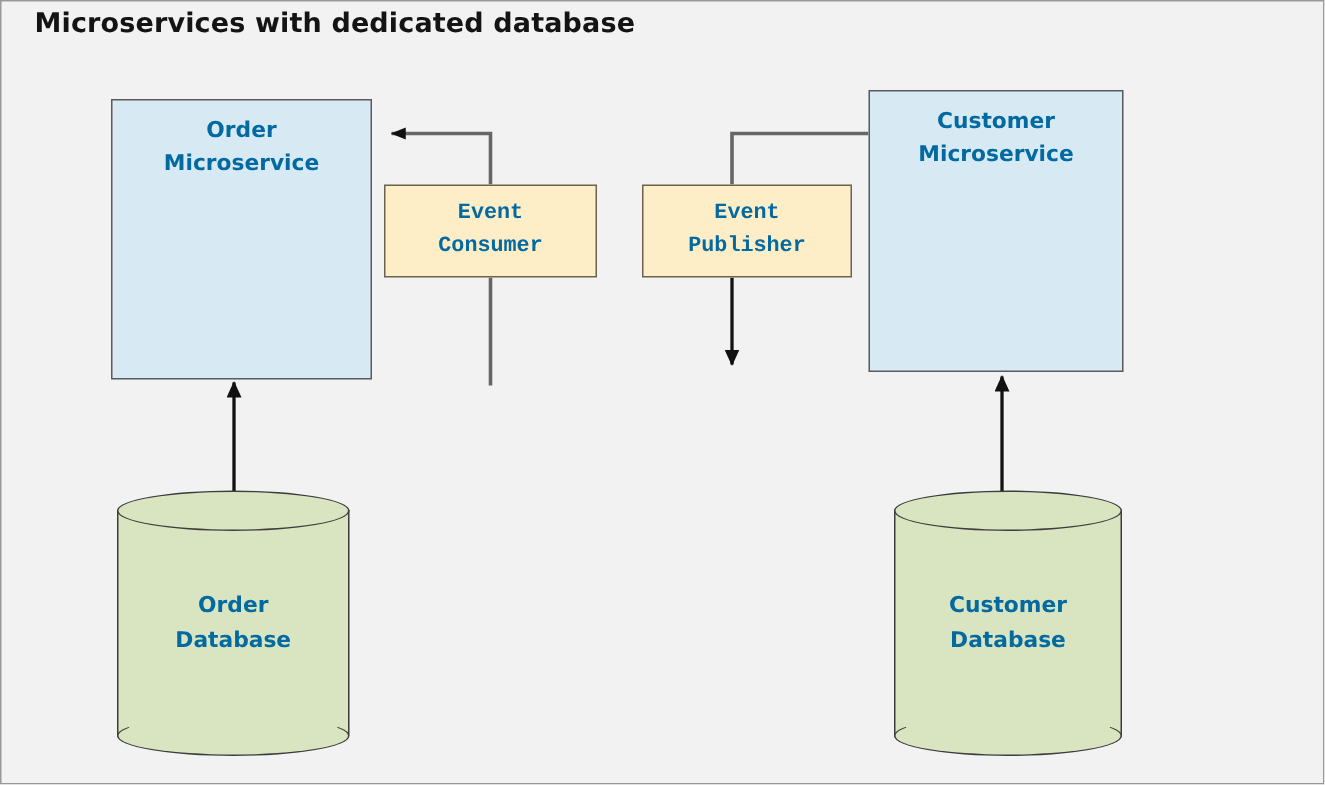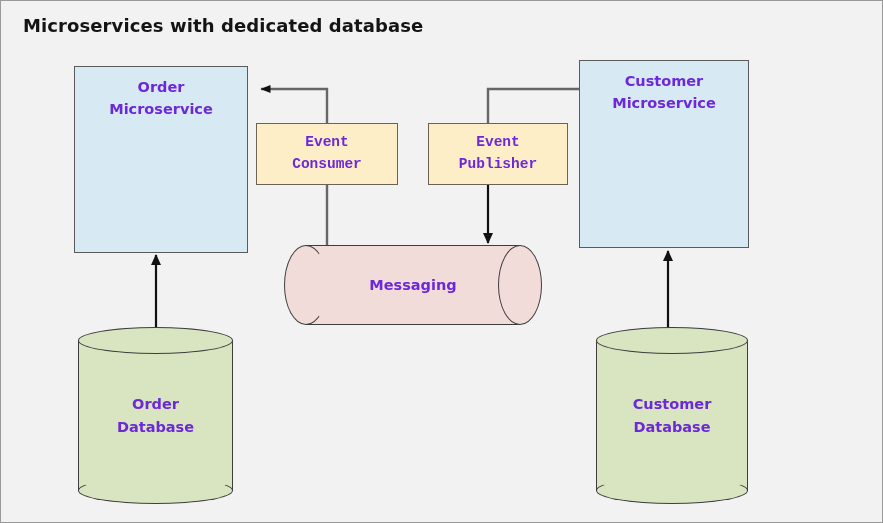--- a/index.html
+++ b/index.html
@@ -14,21 +14,21 @@
     height: 523px;
     background: #f2f2f2;
     border: 1px solid #999999;
     box-sizing: border-box;
     overflow: hidden;
     font-family: "DejaVu Sans", "Liberation Sans", sans-serif;
   }
   #diagram-title {
     position: absolute;
     left: 22px;
-    top: 14px;
+    top: 4px;
     font-size: 18px;
     font-weight: bold;
     color: #141414;
     letter-spacing: 0.1px;
     white-space: nowrap;
   }
   svg#wires {
     position: absolute;
     left: 0;
     top: 0;
@@ -40,21 +40,21 @@
     position: absolute;
     box-sizing: border-box;
     display: flex;
     align-items: flex-start;
     justify-content: center;
   }
   .node .label {
     text-align: center;
     font-size: 14.5px;
     font-weight: bold;
-    color: #6d28d9;
+    color: #0369a1;
     line-height: 1.55;
     white-space: pre-line;
   }
   
   .svc {
     background: #d7eaf3;
     border: 1.6px solid #5a5a5a;
     padding-top: 9px;
   }
   
@@ -195,26 +195,20 @@
   <div class="node evt" style="left:255px; top:122px; width:142px; height:62px;">
     <span class="label">Event
 Consumer</span>
   </div>
 
   <div class="node evt" style="left:427px; top:122px; width:140px; height:62px;">
     <span class="label">Event
 Publisher</span>
   </div>
 
-  <div class="node queue" style="left:283px; top:244px; width:258px; height:80px;">
-    <span class="q-body"></span>
-    <span class="q-left"></span>
-    <span class="q-right"></span>
-    <span class="label">Messaging</span>
-  </div>
 
   <div class="node db" style="left:77px; top:326px; width:155px; height:177px;">
     <span class="cyl-body"></span>
     <span class="cyl-bottom"></span>
     <span class="cyl-top"></span>
     <span class="label">Order
 Database</span>
   </div>
 
   <div class="node db" style="left:595px; top:326px; width:152px; height:177px;">

